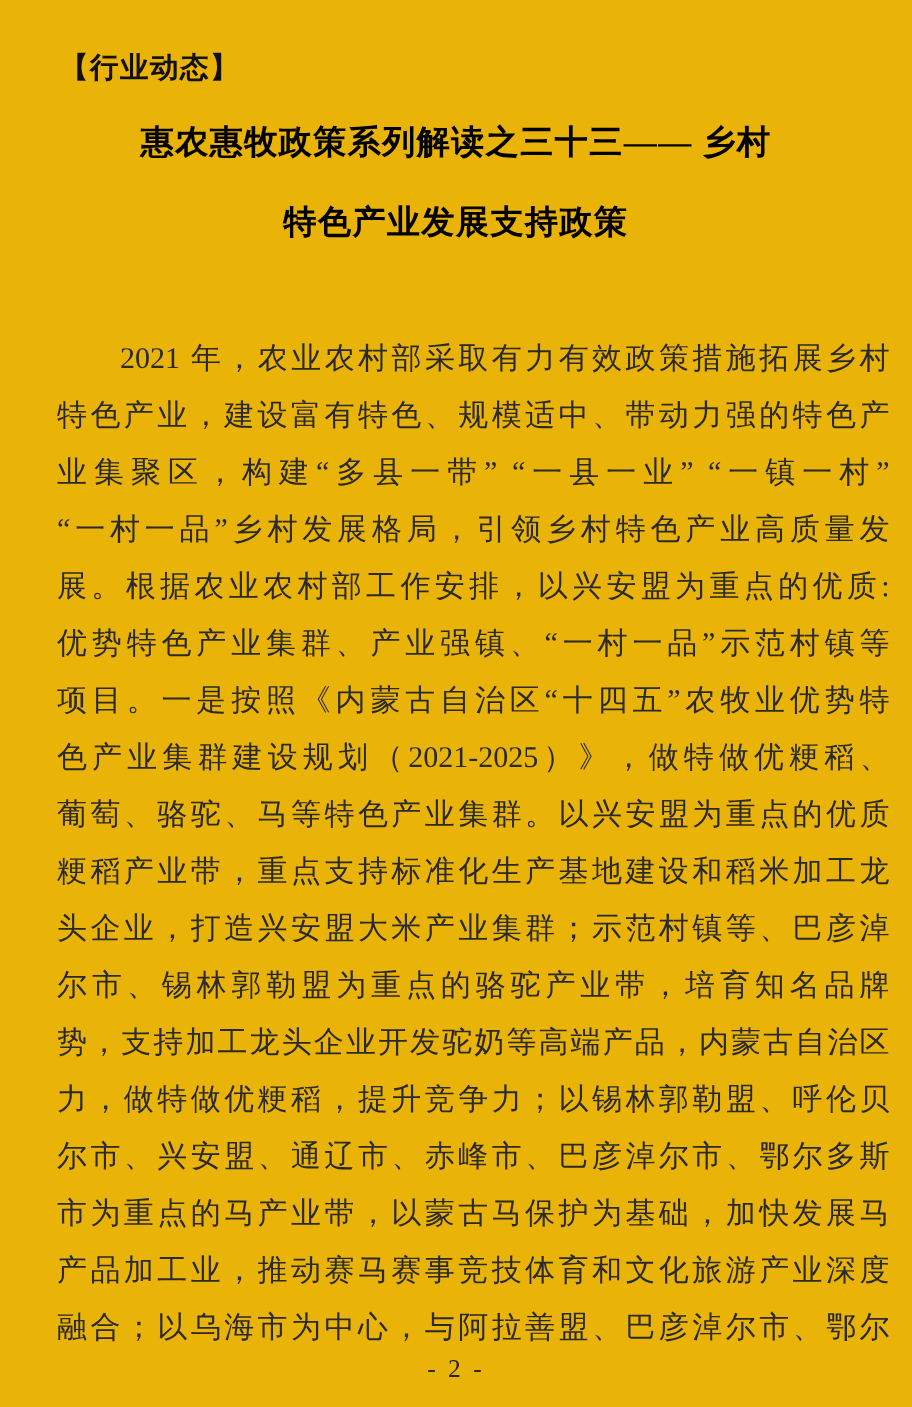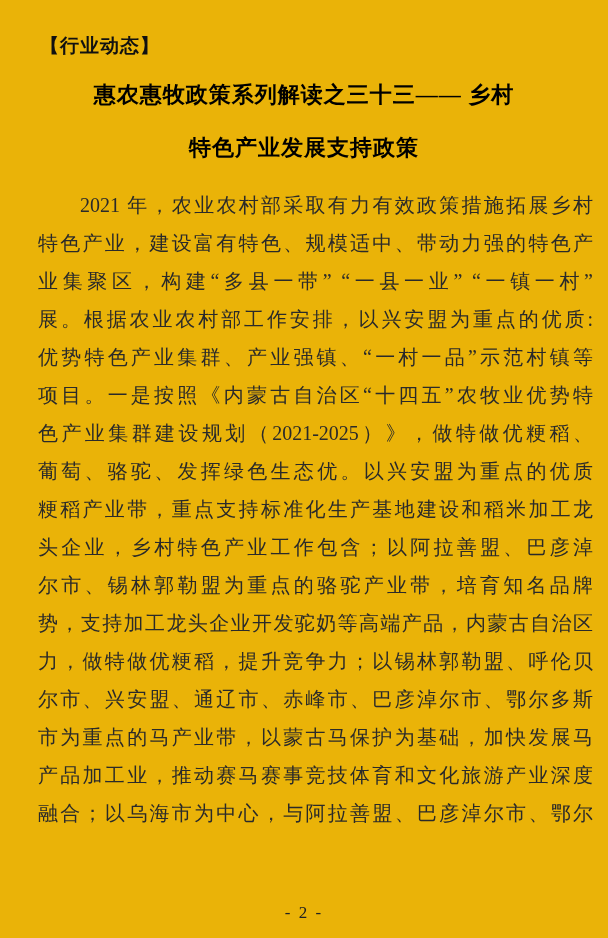--- a/index.html
+++ b/index.html
@@ -45,21 +45,21 @@
     font-size: 20px;
     color: #2a2a2a;
   }
   .body-line {
     height: 38px;
     line-height: 38px;
     text-align: justify;
     text-align-last: justify;
     text-justify: inter-character;
   }
-  .body-line.first { padding-left: 42px; }
+  .body-line.first { padding-left: 42px; margin-top: 34px; }
   .page-number {
     position: absolute;
     left: 0;
     top: 901px;
     width: 608px;
     text-align: center;
     font-size: 17px;
     line-height: 24px;
     color: #222222;
     letter-spacing: 2px;
@@ -72,27 +72,28 @@
   <div class="section-label">【行业动态】</div>
 
   <div class="title-line title-line-1">惠农惠牧政策系列解读之三十三—— 乡村</div>
 
   <div class="title-line title-line-2">特色产业发展支持政策</div>
 
   <div class="article-body">
     <div class="body-line first">2021 年，农业农村部采取有力有效政策措施拓展乡村</div>
     <div class="body-line">特色产业，建设富有特色、规模适中、带动力强的特色产</div>
     <div class="body-line">业集聚区，构建“多县一带” “一县一业” “一镇一村”</div>
+    <div class="body-line">“一村一品”乡村发展格局，引领乡村特色产业高质量发</div>
     <div class="body-line">展。根据农业农村部工作安排，以兴安盟为重点的优质:</div>
     <div class="body-line">优势特色产业集群、产业强镇、“一村一品”示范村镇等</div>
     <div class="body-line">项目。一是按照《内蒙古自治区“十四五”农牧业优势特</div>
     <div class="body-line">色产业集群建设规划（2021-2025）》，做特做优粳稻、</div>
-    <div class="body-line">葡萄、骆驼、发挥绿色生态优。以兴安盟为重点的优质</div>
+    <div class="body-line">葡萄、骆驼、马等特色产业集群。以兴安盟为重点的优质</div>
     <div class="body-line">粳稻产业带，重点支持标准化生产基地建设和稻米加工龙</div>
-    <div class="body-line">头企业，乡村特色产业工作包含；以阿拉善盟、巴彦淖</div>
+    <div class="body-line">头企业，打造兴安盟大米产业集群；示范村镇等、巴彦淖</div>
     <div class="body-line">尔市、锡林郭勒盟为重点的骆驼产业带，培育知名品牌</div>
     <div class="body-line">势，支持加工龙头企业开发驼奶等高端产品，内蒙古自治区</div>
     <div class="body-line">力，做特做优粳稻，提升竞争力；以锡林郭勒盟、呼伦贝</div>
     <div class="body-line">尔市、兴安盟、通辽市、赤峰市、巴彦淖尔市、鄂尔多斯</div>
     <div class="body-line">市为重点的马产业带，以蒙古马保护为基础，加快发展马</div>
     <div class="body-line">产品加工业，推动赛马赛事竞技体育和文化旅游产业深度</div>
     <div class="body-line">融合；以乌海市为中心，与阿拉善盟、巴彦淖尔市、鄂尔</div>
   </div>
 
   <div class="page-number">- 2 -</div>

